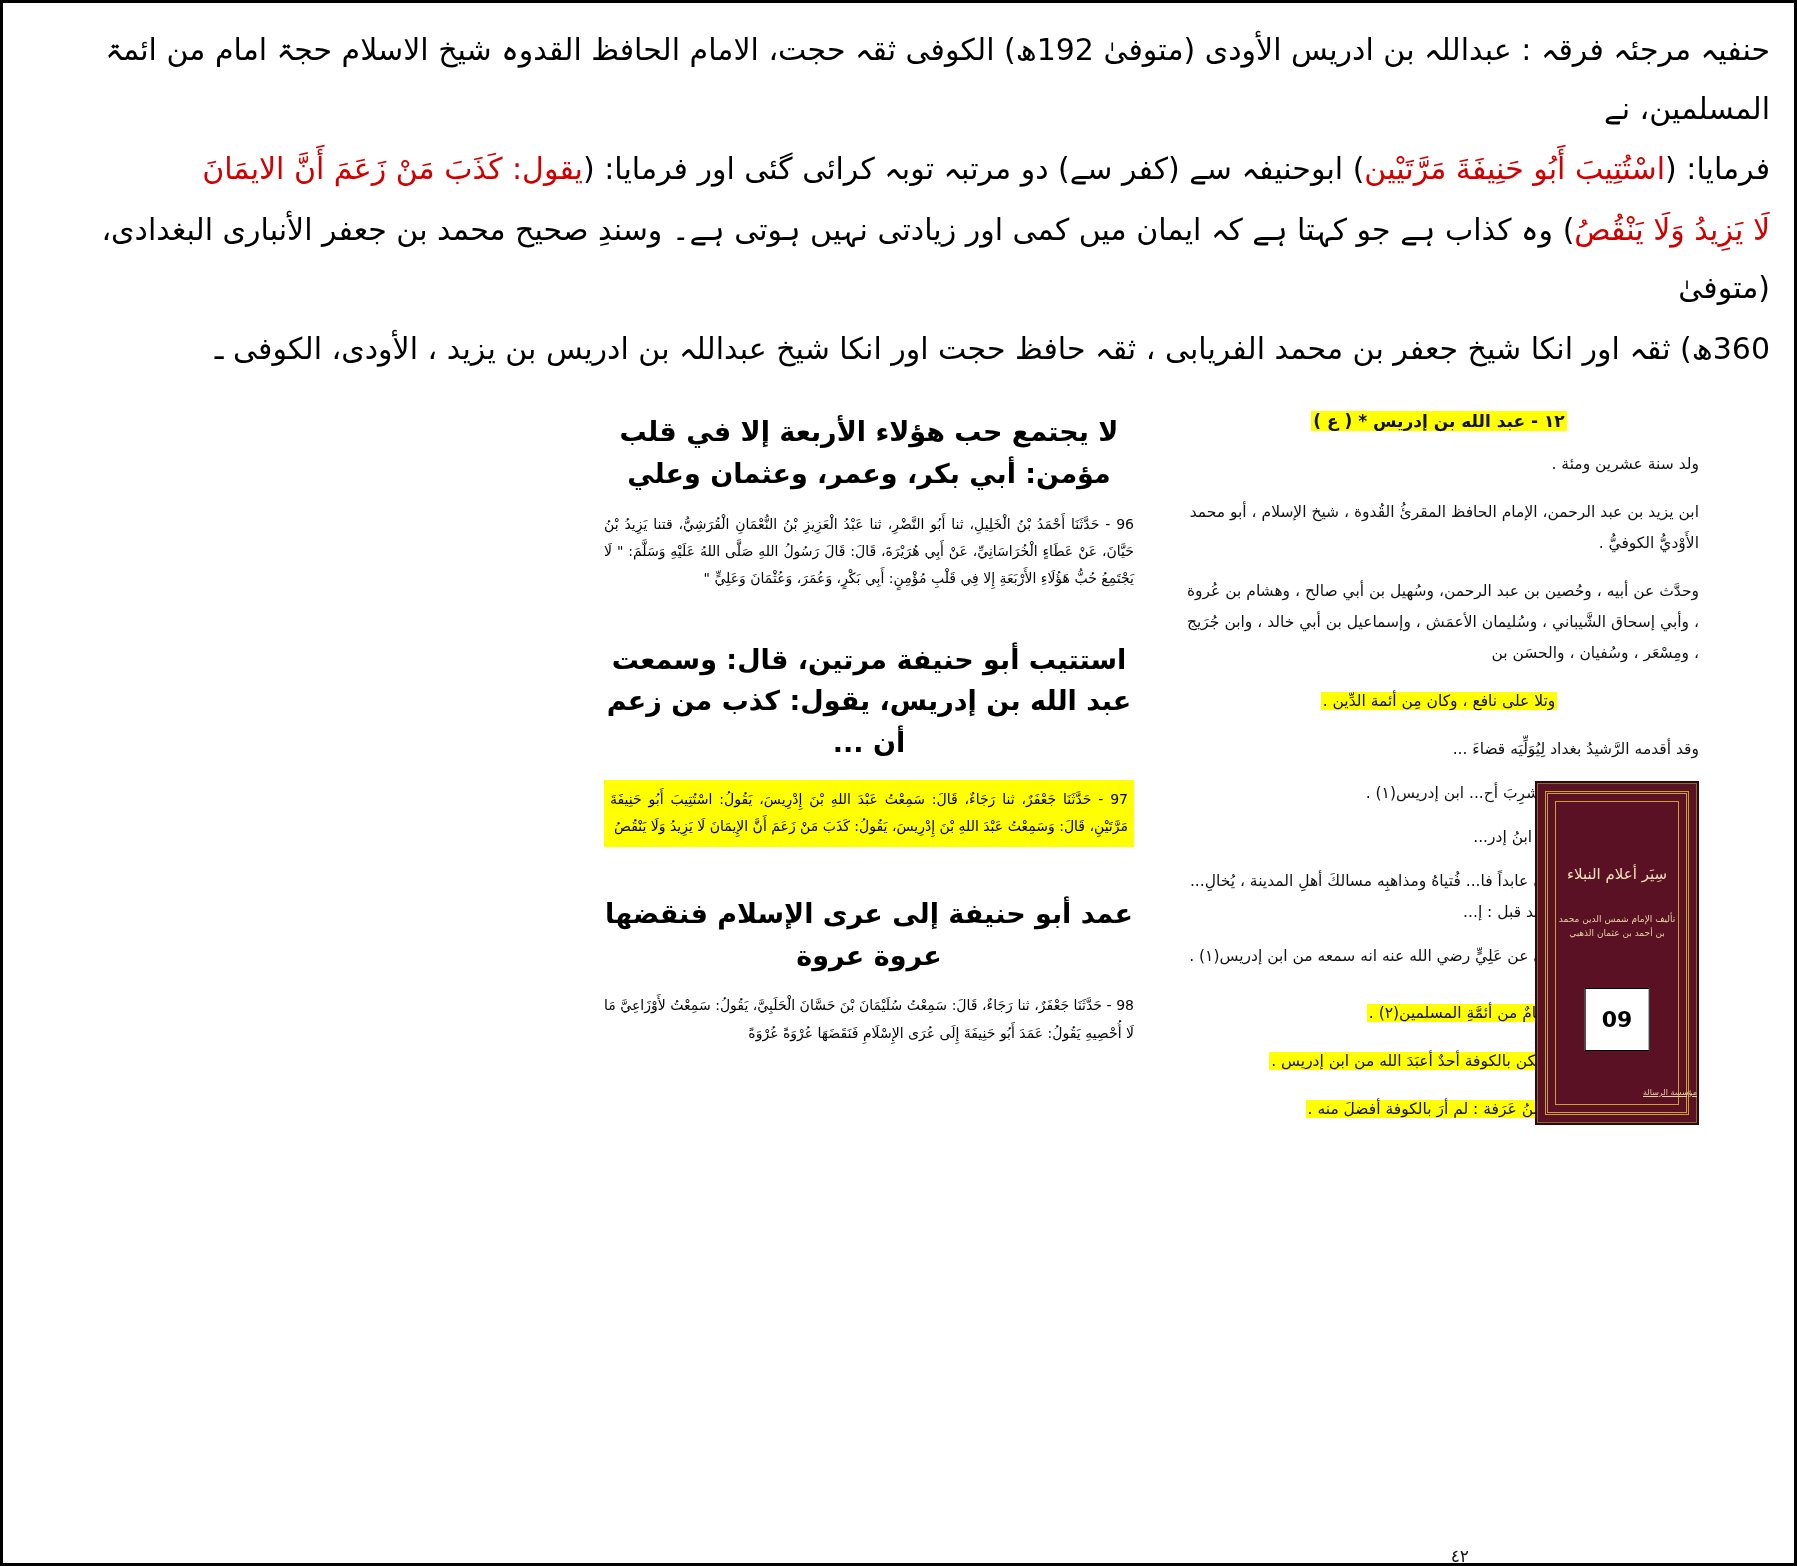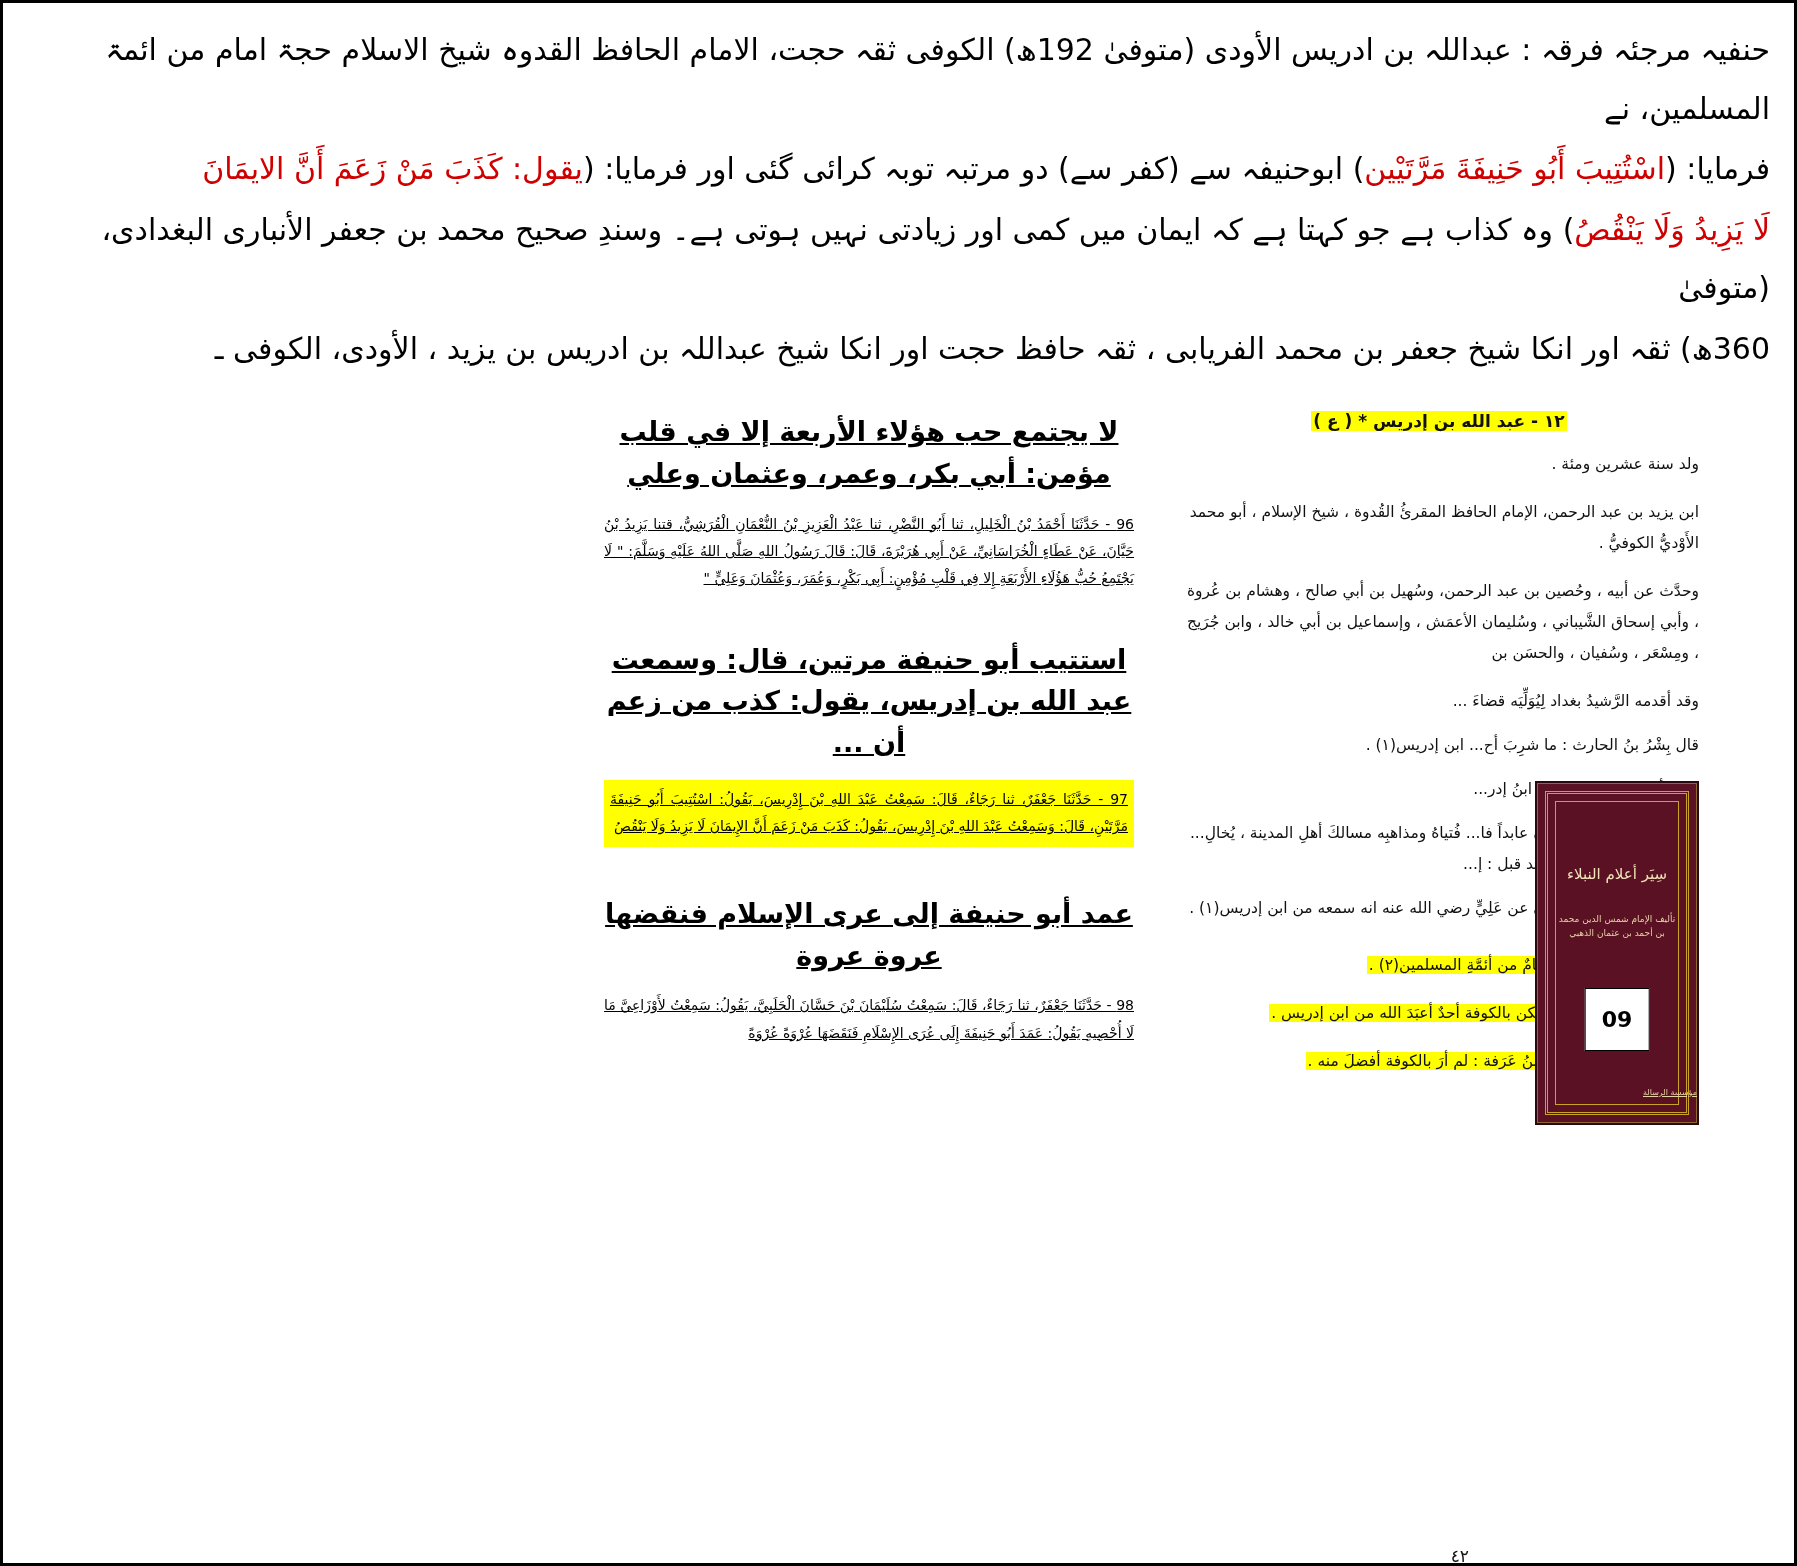--- a/index.html
+++ b/index.html
@@ -176,21 +176,21 @@
     font-size: 14px;
     line-height: 1.95;
     text-align: justify;
     direction: rtl;
     margin: 0 0 46px 0;
   }
   .hadith-body.highlight {
     background: #ffff00;
     padding: 6px 6px;
   }
-  .blk { margin-bottom: 30px; text-decoration: underline; }
+  .blk { margin-bottom: 30px; }
 
   
   .cover {
     position: absolute;
     left: 95px;
     top: -32px;
     width: 500px;
     height: 1122px;
     background: #0d3b19;
     overflow: hidden;
@@ -280,20 +280,23 @@
 
       <p>
         <span>ولد سنة عشرين ومئة .</span>
       </p>
       <p>
         <span>ابن يزيد بن عبد الرحمن، الإمام الحافظ المقرئُ القُدوة ، شيخ الإسلام ، أبو محمد الأَوْديُّ الكوفيُّ .</span>
       </p>
       <p>
         <span>وحدَّث عن أبيه ، وحُصين بن عبد الرحمن، وسُهيل بن أبي صالح ، وهشام بن عُروة ، وأبي إسحاق الشَّيباني ، وسُليمان الأعمَش ، وإسماعيل بن أبي خالد ، وابن جُرَيج ، ومِسْعَر ، وسُفيان ، والحسَن بن</span>
       </p>
+      <p style="text-align:center;">
+        <span class="hl">وتلا على نافع ، وكان مِن أئمة الدِّين .</span>
+      </p>
       <p class="tight">
         <span>وقد أقدمه الرَّشيدُ بغداد لِيُوَلِّيَه قضاءَ ...</span>
       </p>
       <p class="tight">
         <span>قال بِشْرُ بنُ الحارث : ما شرِبَ أح... ابن إدريس(١) .</span>
       </p>
       <p class="tight">
         <span>وقال أحمد بن حنبل : كان ابنُ إدر...</span>
       </p>
       <p class="tight">

